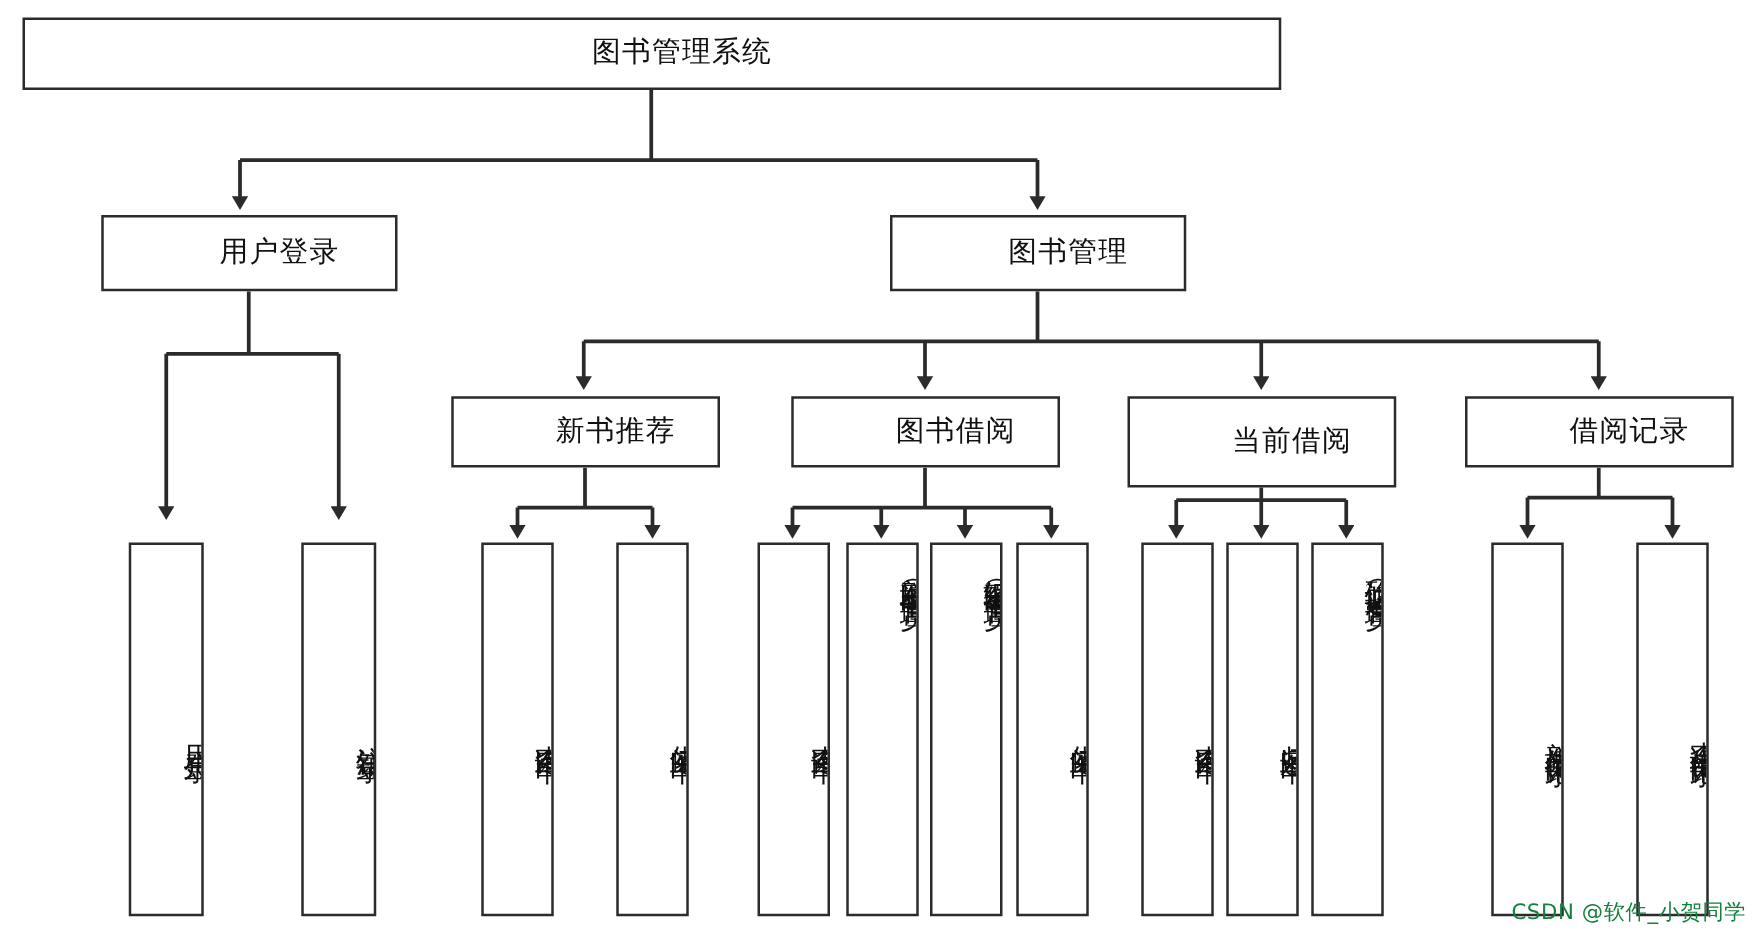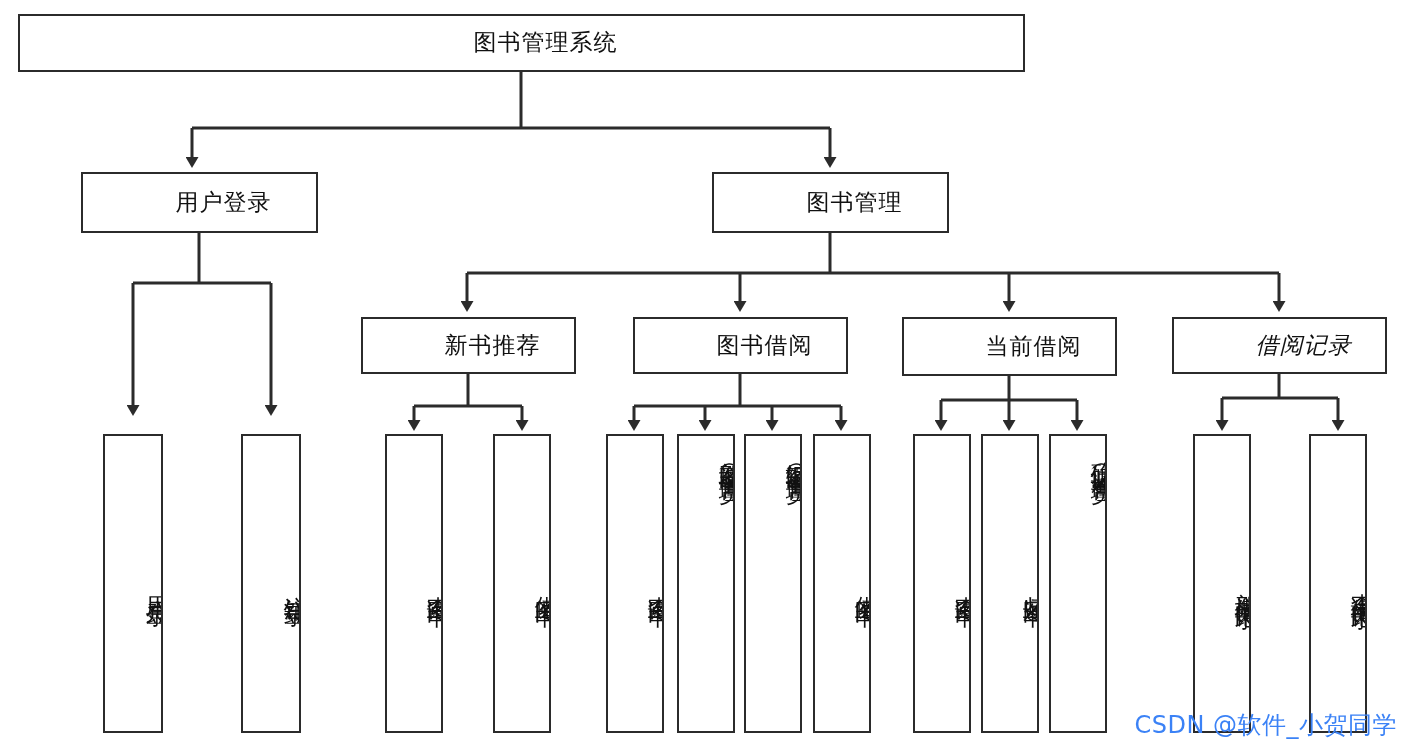--- a/index.html
+++ b/index.html
@@ -59,22 +59,22 @@
     padding-top: 8px;
   }
   .leaf.center-v {
     align-items: center;
     padding-top: 0;
   }
   #watermark {
     position: absolute;
     right: 8px;
     bottom: 6px;
-    font-size: 24px;
-    color: #3b82f6;
+    font-size: 17px;
+    color: #15803d;
     white-space: nowrap;
     letter-spacing: 0.5px;
     pointer-events: none;
   }
 </style>
 </head>
 <body>
 
 <div id="diagram-root">
 
@@ -138,24 +138,24 @@
   <div class="node" style="left:712px; top:172px; width:237px; height:61px;text-align:center;">
     <span class="node-h">图书管理</span>
   </div>
 
   <div class="node" style="left:361px; top:317px; width:215px; height:57px;text-align:right;">
     <span class="node-h">新书推荐</span>
   </div>
   <div class="node" style="left:633px; top:317px; width:215px; height:57px;justify-content:center;">
     <span class="node-h">图书借阅</span>
   </div>
-  <div class="node" style="left:902px; top:317px; width:215px; height:59px;">
+  <div class="node" style="left:902px; top:317px; width:215px; height:73px;">
     <span class="node-h">当前借阅</span>
   </div>
-  <div class="node" style="left:1172px; top:317px; width:215px; height:57px;font-style:italic;">
+  <div class="node" style="left:1172px; top:317px; width:215px; height:57px;">
     <span class="node-h">借阅记录</span>
   </div>
 
   <div class="node leaf center-v" style="left:103px; top:434px; width:60px; height:299px;">
     <span class="node-v">用户登录</span>
   </div>
   <div class="node leaf center-v" style="left:241px; top:434px; width:60px; height:299px;">
     <span class="node-v">注销登录</span>
   </div>
 

